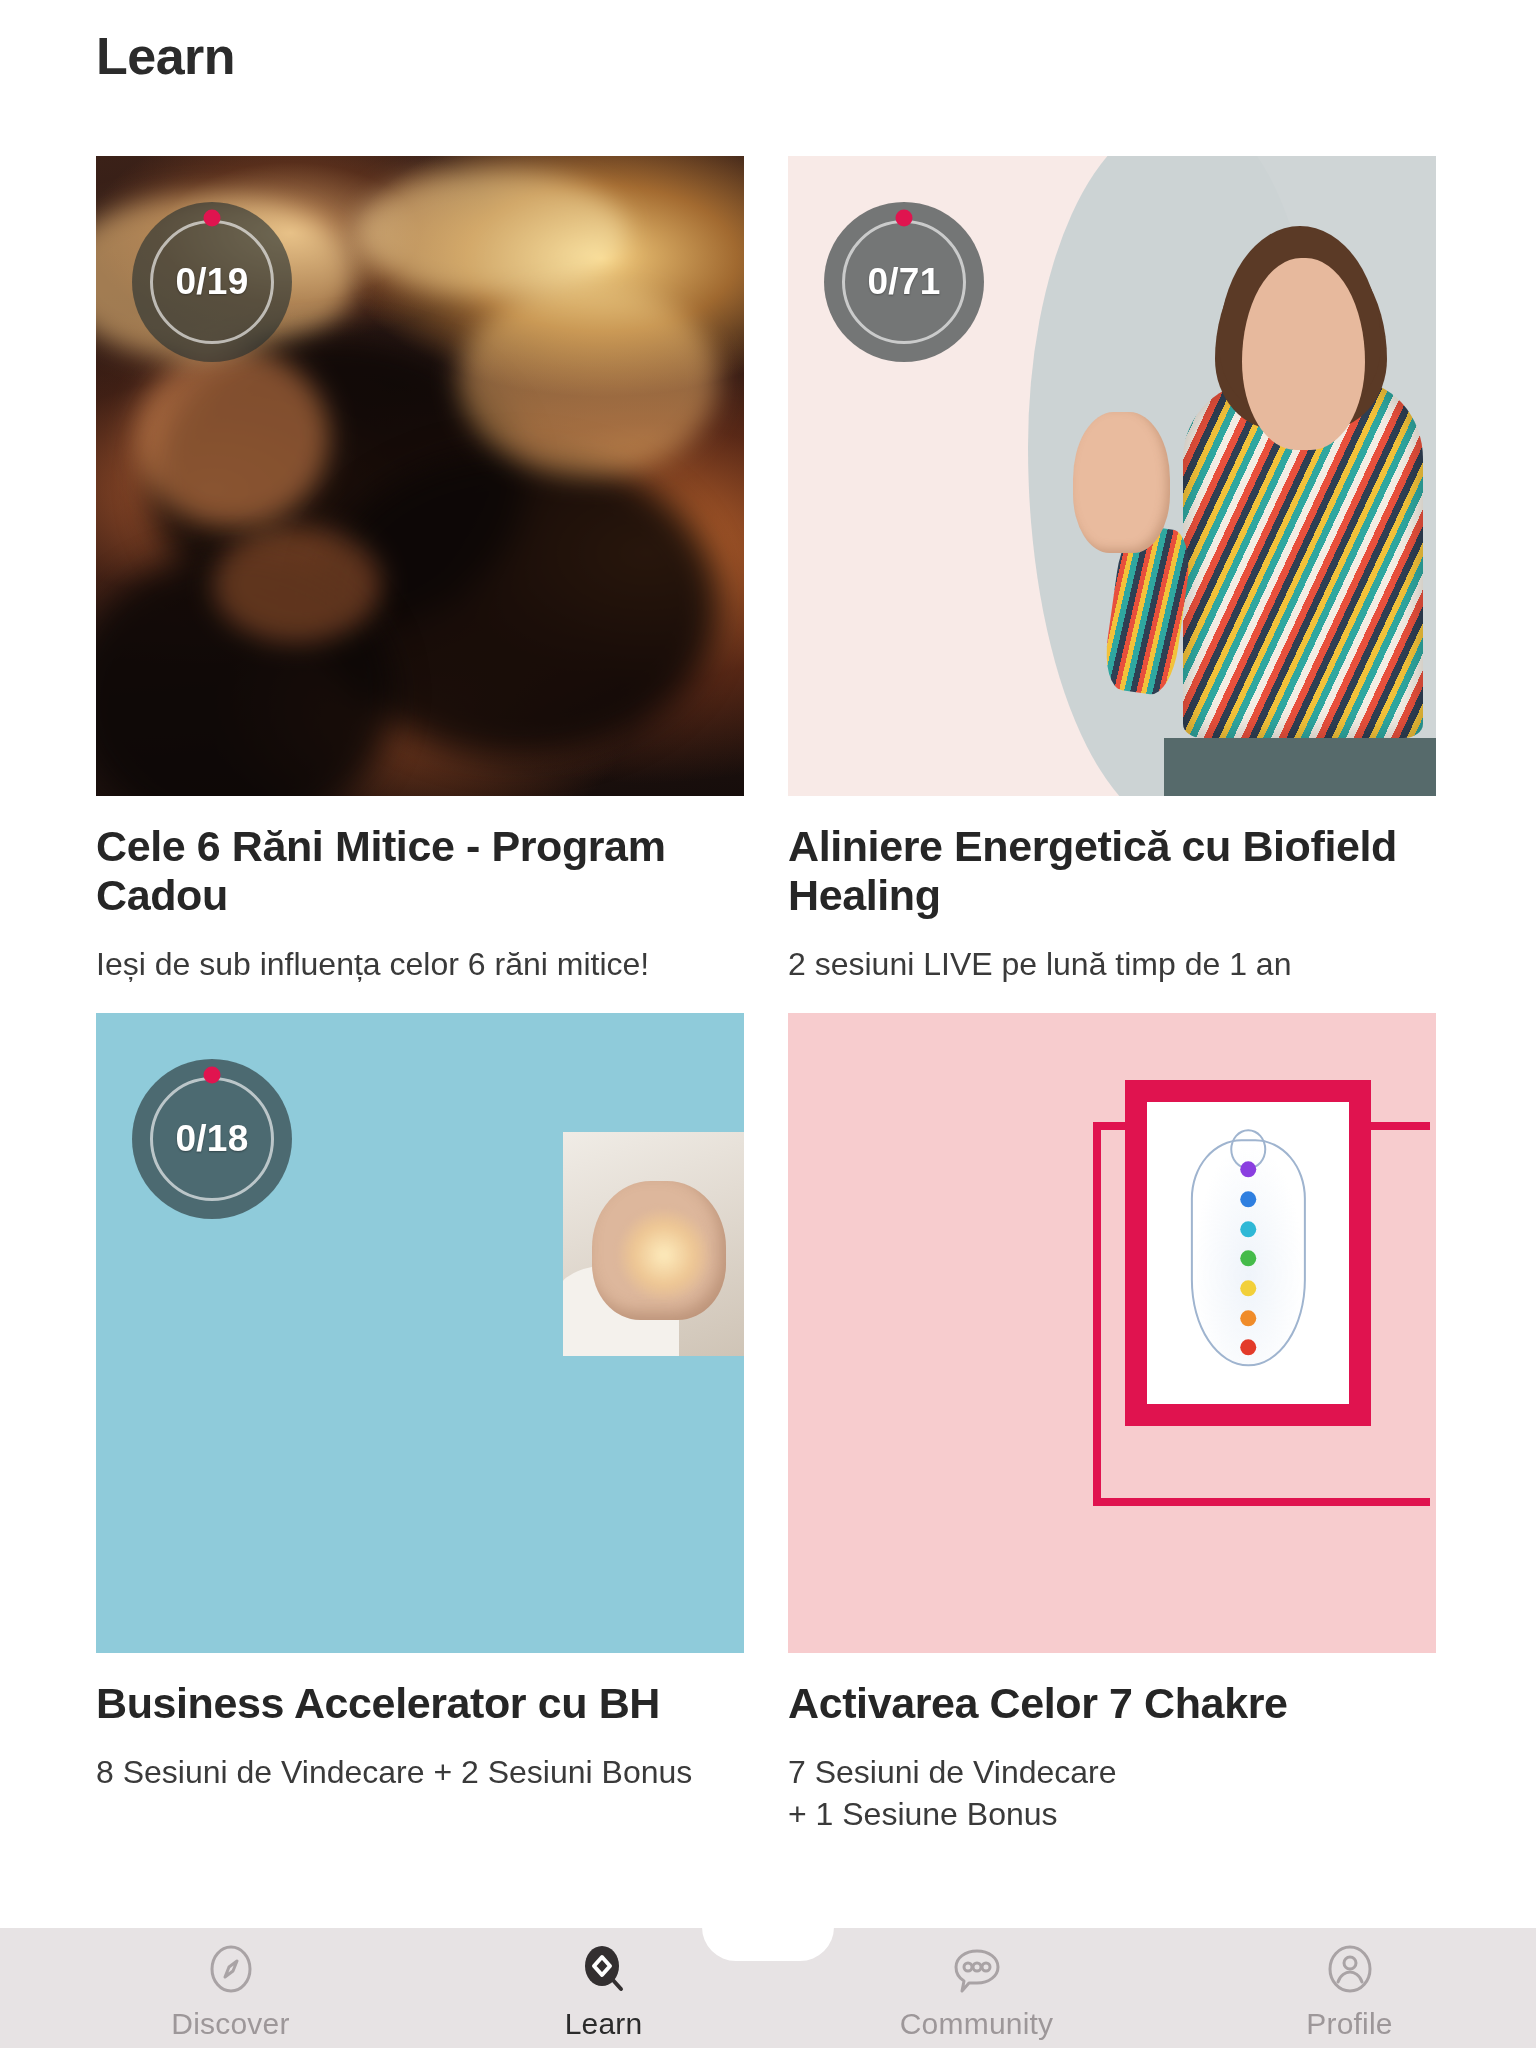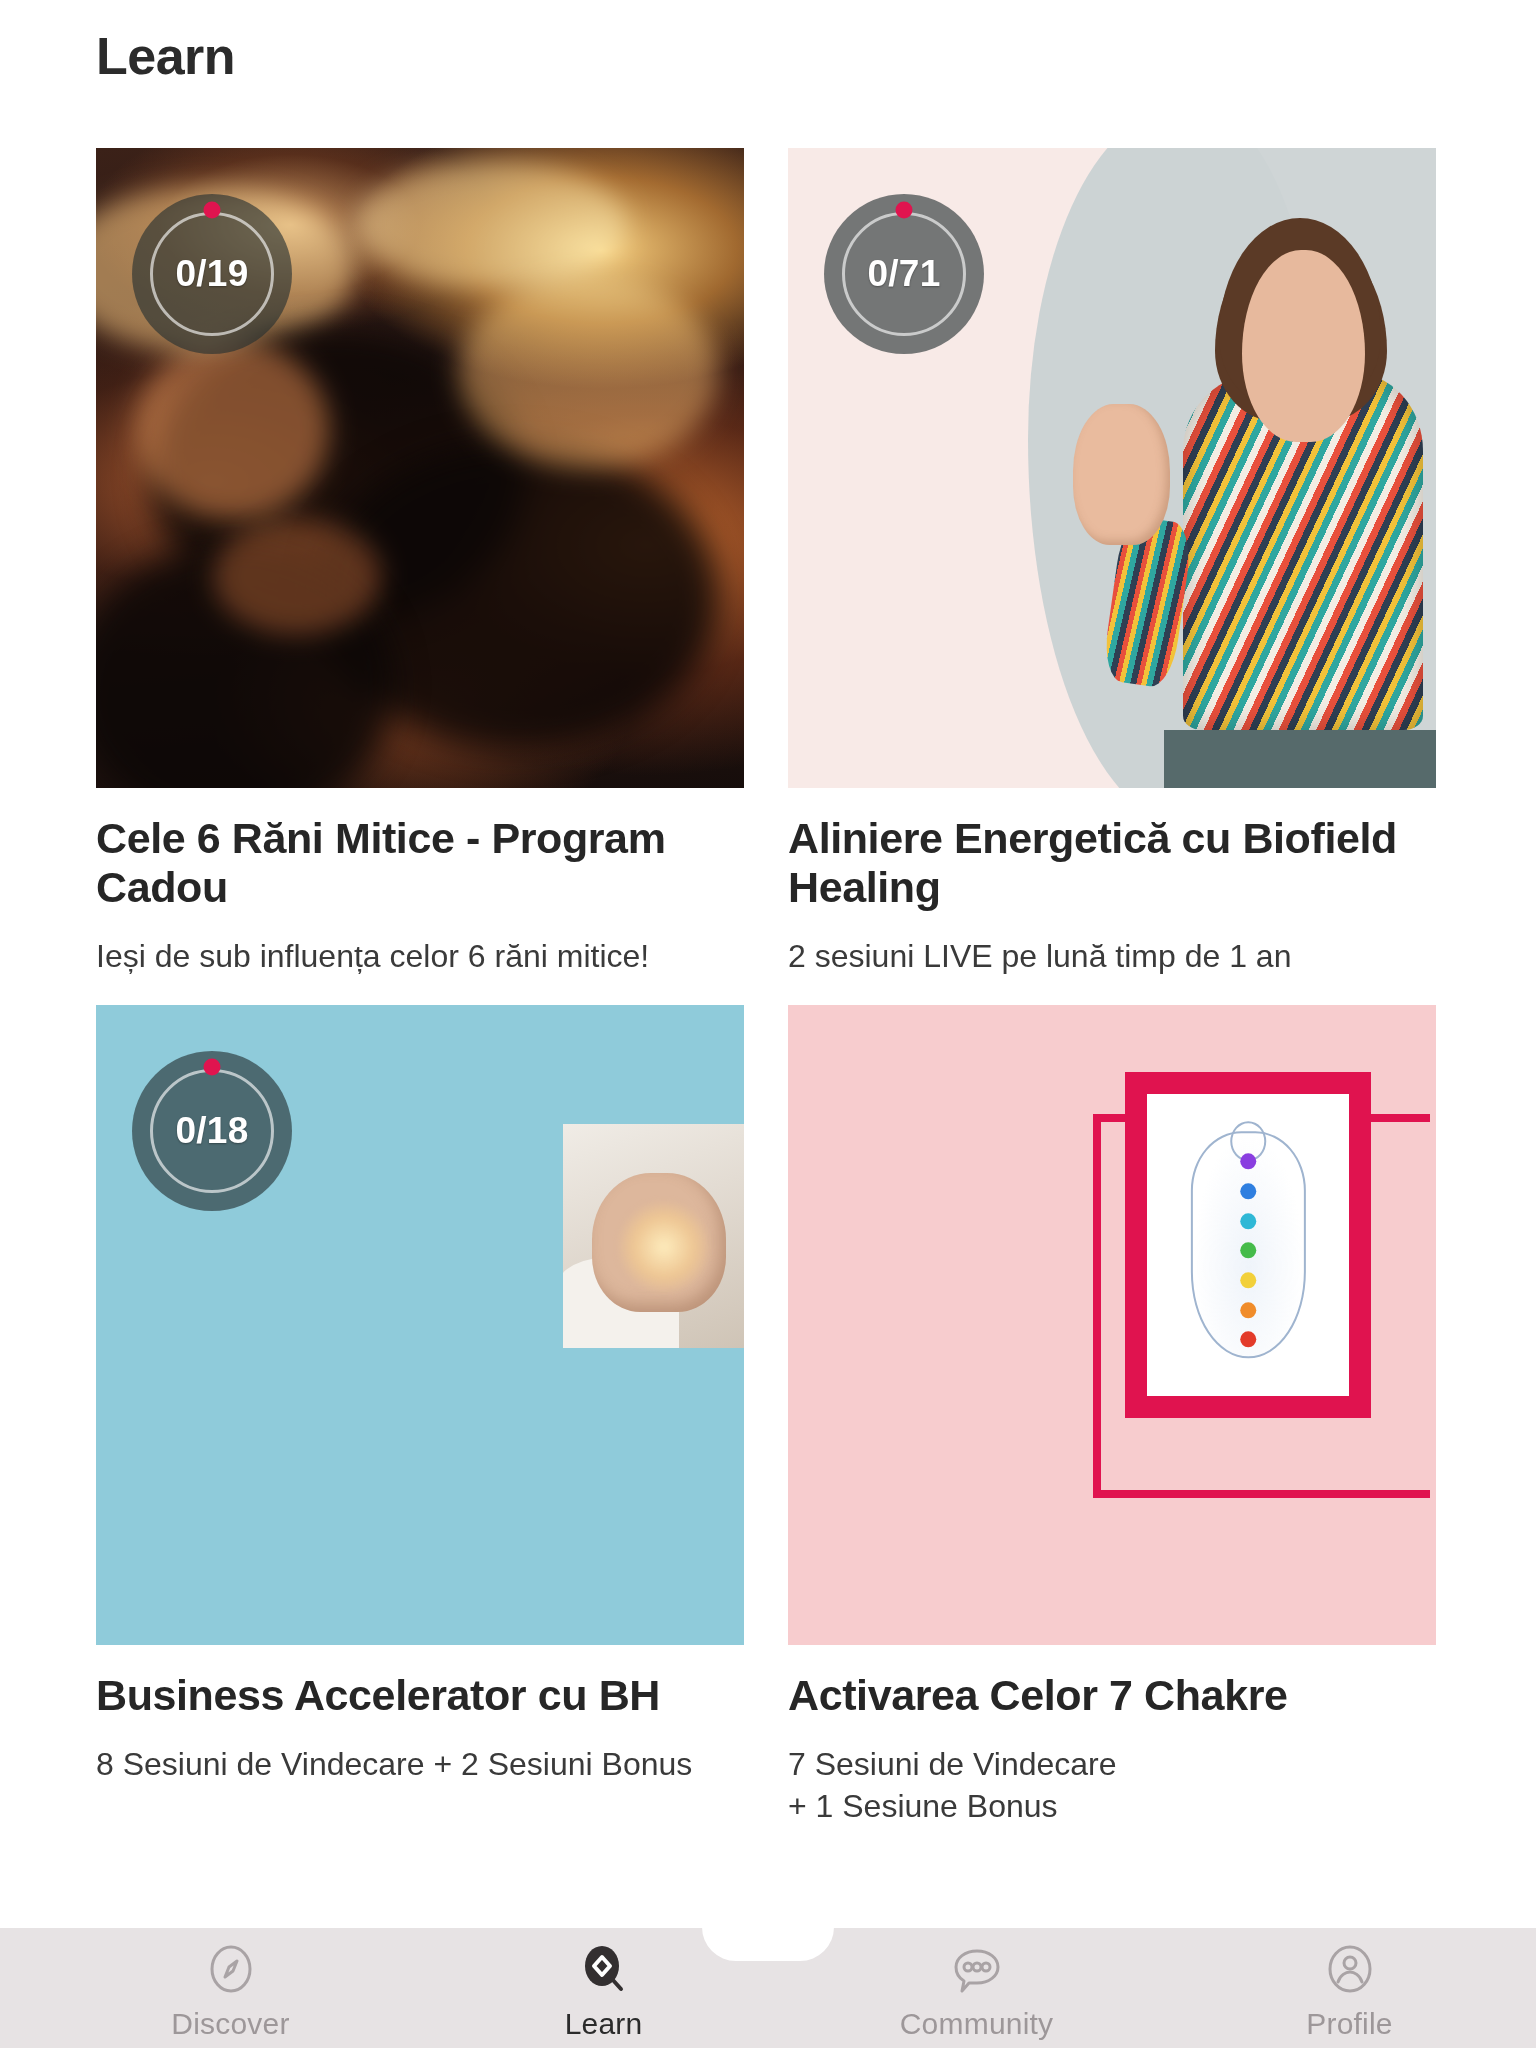--- a/index.html
+++ b/index.html
@@ -13,21 +13,21 @@
 
   
   .page-title {
     position: absolute; left: 96px; top: 28px;
     font-size: 52px; font-weight: 700; color: #2b2b2b;
     letter-spacing: -0.5px; line-height: 1.1;
   }
 
   
   .grid {
-    position: absolute; left: 96px; top: 148px;
+    position: absolute; left: 96px; top: 156px;
     width: 1380px;
     display: grid;
     grid-template-columns: 648px 648px;
     column-gap: 44px;
     row-gap: 28px;
   }
   .card { position: relative; width: 648px; }
 
   .thumb {
     position: relative; width: 648px; height: 640px;

